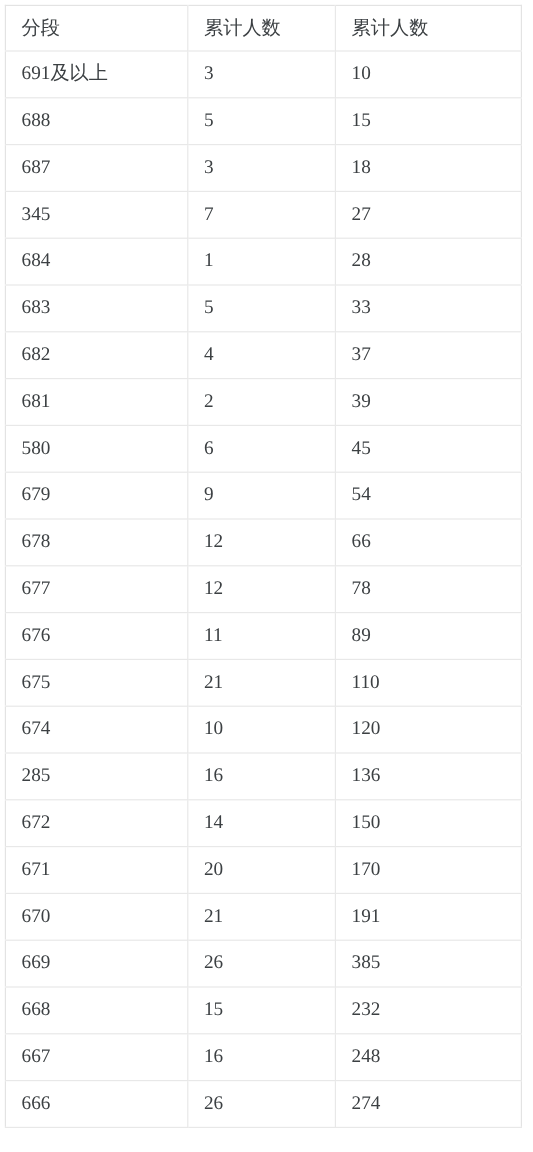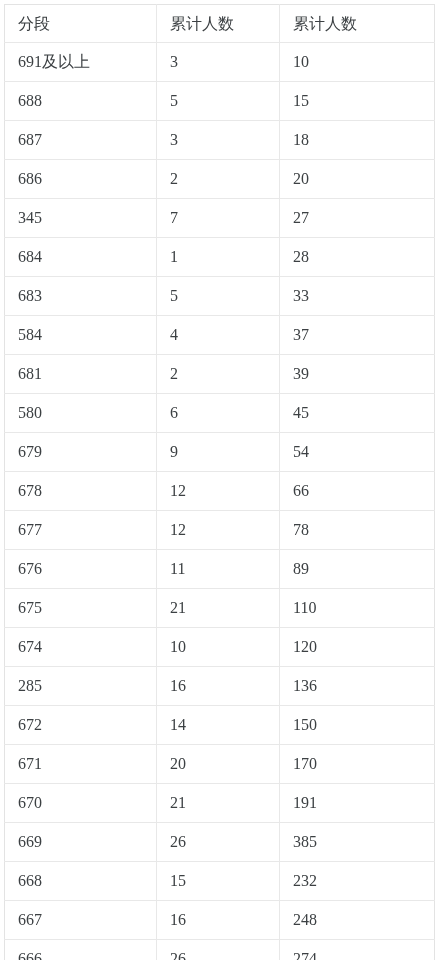--- a/index.html
+++ b/index.html
@@ -82,41 +82,36 @@
           <td>688</td>
           <td>5</td>
           <td>15</td>
         </tr>
         <tr>
           <td>687</td>
           <td>3</td>
           <td>18</td>
         </tr>
         <tr>
-          <td>686</td>
-          <td>2</td>
-          <td>20</td>
-        </tr>
-        <tr>
           <td>345</td>
           <td>7</td>
           <td>27</td>
         </tr>
         <tr>
           <td>684</td>
           <td>1</td>
           <td>28</td>
         </tr>
         <tr>
           <td>683</td>
           <td>5</td>
           <td>33</td>
         </tr>
         <tr>
-          <td>584</td>
+          <td>682</td>
           <td>4</td>
           <td>37</td>
         </tr>
         <tr>
           <td>681</td>
           <td>2</td>
           <td>39</td>
         </tr>
         <tr>
           <td>580</td>

